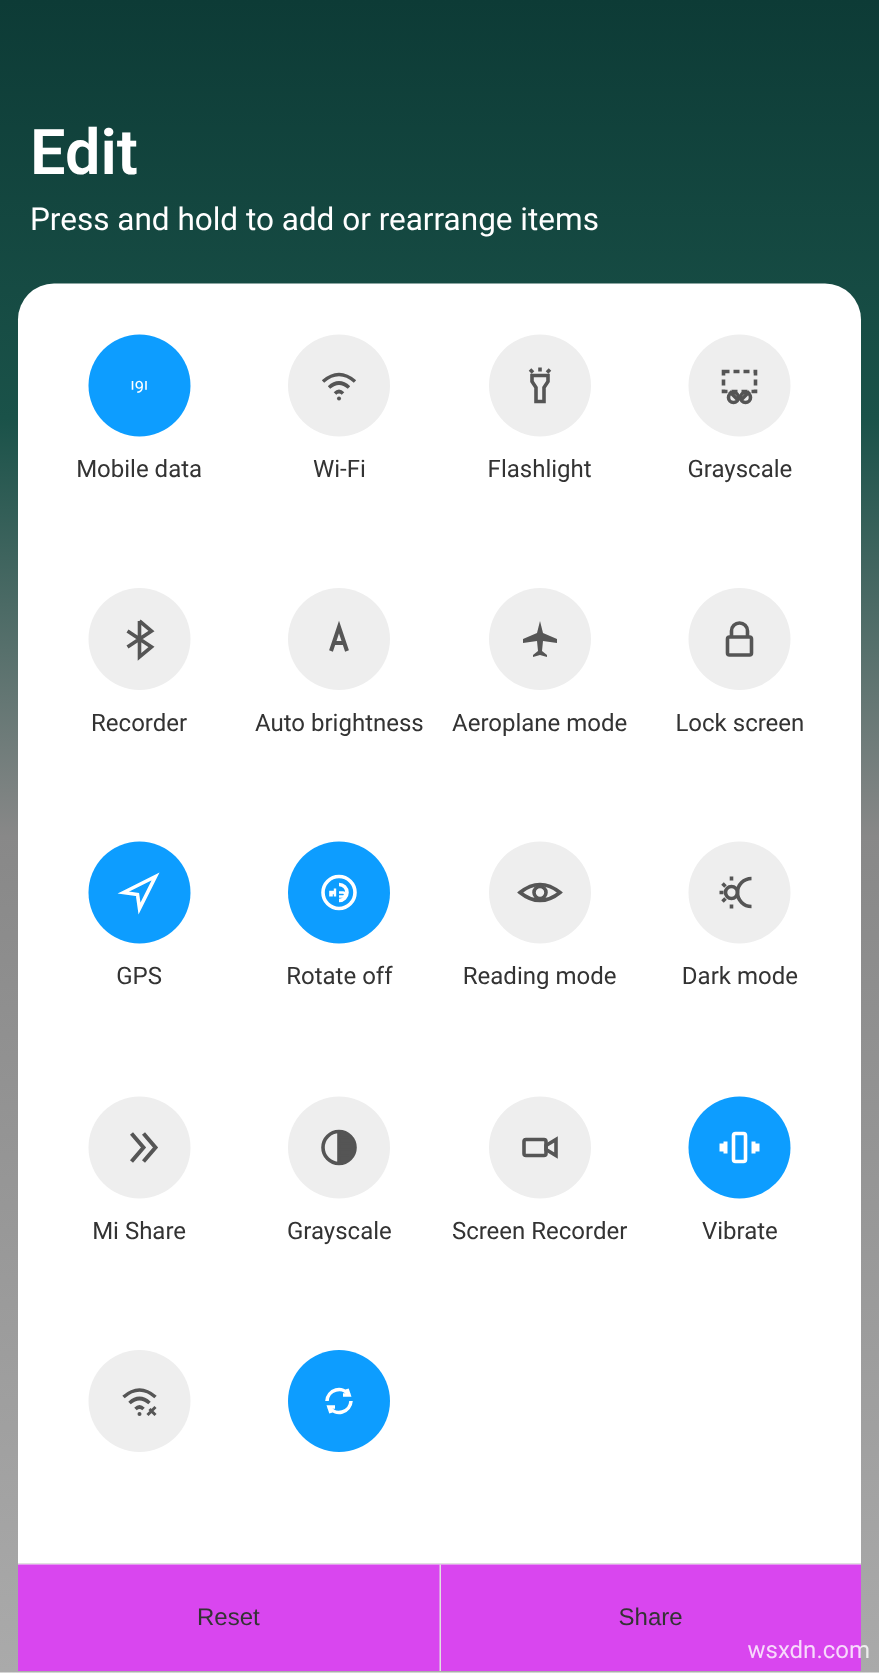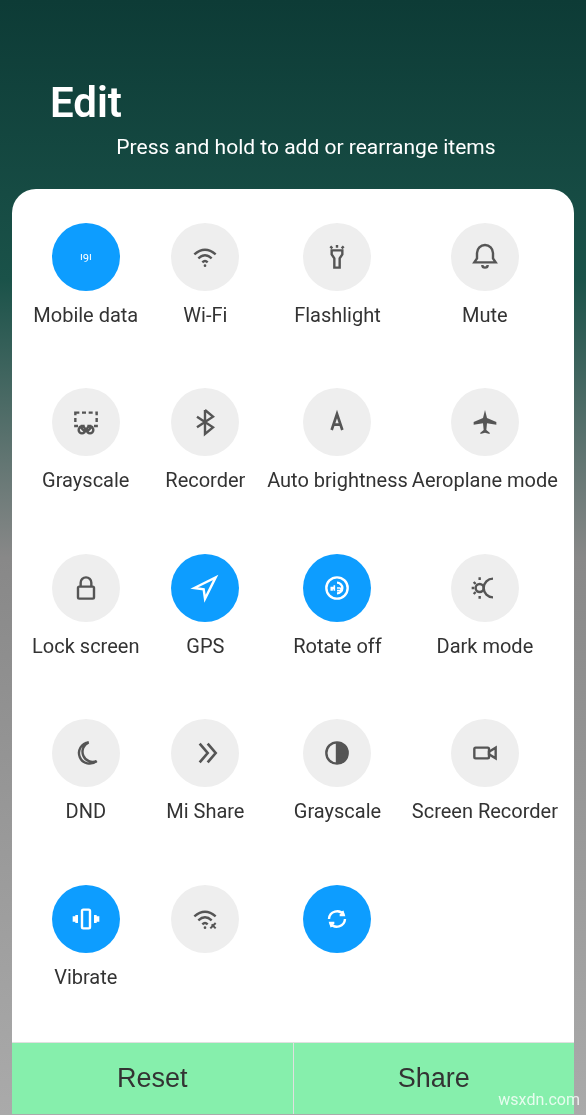--- a/index.html
+++ b/index.html
@@ -9,33 +9,31 @@
     }
     body {
       width: 586px;
       height: 1115px;
       font-family: -apple-system, BlinkMacSystemFont, "Segoe UI", Roboto, sans-serif;
       background: linear-gradient(180deg, #0d3b36 0%, #1a5249 25%, #888 50%, #aaa 100%);
       overflow: hidden;
       position: relative;
     }
     .header {
-      padding: 78px 24px 20px 32px;
+      padding: 78px 24px 20px 20px;
       color: white;
-      margin-left: 18px;
     }
     .header-title {
       font-size: 42px;
       font-weight: 600;
       margin-bottom: 8px;
     }
     .header-subtitle {
       font-size: 21px;
       font-weight: 400;
-      text-align: center;
     }
     .panel {
       background: white;
       margin: 10px 12px 0 12px;
       border-radius: 24px 24px 0 0;
       padding: 26px 14px 0 14px;
       height: calc(100% - 190px);
       display: flex;
       flex-direction: column;
     }
@@ -73,38 +71,38 @@
       stroke-width: 1.8;
     }
     .tile-circle.active svg {
       stroke: white;
     }
     .tile-circle.filled svg {
       fill: #555;
       stroke: none;
     }
     .tile-label {
-      font-size: 20px;
+      font-size: 16px;
       color: #333;
       text-align: center;
       white-space: nowrap;
       overflow: hidden;
       max-width: 100%;
     }
     .footer {
       display: flex;
       border-top: 1px solid #e0e0e0;
       height: 72px;
       margin: 0 -14px;
     }
     .footer-btn {
       flex: 1;
-      background: #86efac;
+      background: #d946ef;
       border: none;
-      font-size: 27px;
+      font-size: 16px;
       font-weight: 500;
       color: #333;
       cursor: pointer;
     }
     .footer-btn:first-child {
       border-right: 1px solid #e0e0e0;
     }
     .watermark {
       position: absolute;
       bottom: 6px;
@@ -147,28 +145,20 @@
         <div class="tile-circle">
           <svg viewBox="0 0 24 24">
             <path d="M8 7 h8 v3 l-2 3 v7 h-4 v-7 l-2-3 z M12 3 v2 M7 4 l1.5 1.5 M17 4 l-1.5 1.5"></path>
           </svg>
         </div>
         <div class="tile-label">Flashlight</div>
       </div>
       <div class="tile">
         <div class="tile-circle">
           <svg viewBox="0 0 24 24">
-            <path d="M12 3 a6 6 0 0 1 6 6 v4 l2 3 h-16 l2-3 v-4 a6 6 0 0 1 6-6 z M10 18 a2 2 0 0 0 4 0"></path>
-          </svg>
-        </div>
-        <div class="tile-label">Mute</div>
-      </div>
-      <div class="tile">
-        <div class="tile-circle">
-          <svg viewBox="0 0 24 24">
             <path d="M4 5 h16 v10 h-16 z" stroke-dasharray="3 2"></path>
             <circle cx="9" cy="18" r="2.5"></circle>
             <circle cx="15" cy="18" r="2.5"></circle>
             <path d="M7 15 l4 4 M17 15 l-4 4"></path>
           </svg>
         </div>
         <div class="tile-label">Grayscale</div>
       </div>
       <div class="tile">
         <div class="tile-circle">
@@ -217,34 +207,35 @@
             <circle cx="12" cy="12" r="8" fill="none"></circle>
             <path d="M12 8 a4 4 0 0 1 0 8 M8 14 l0-2 l2 0" fill="none"></path>
             <path d="M10 10 v4 M12 12 h2 a1 1 0 0 1 0 2 h-2" stroke-width="1.2"></path>
           </svg>
         </div>
         <div class="tile-label">Rotate off</div>
       </div>
       <div class="tile">
         <div class="tile-circle">
           <svg viewBox="0 0 24 24">
+            <path d="M2 12 Q12 4 22 12 Q12 20 2 12 z"></path>
+            <circle cx="12" cy="12" r="3"></circle>
+          </svg>
+        </div>
+        <div class="tile-label">Reading mode</div>
+      </div>
+      <div class="tile">
+        <div class="tile-circle">
+          <svg viewBox="0 0 24 24">
             <circle cx="8" cy="12" r="3" fill="none"></circle>
             <path d="M8 6 v-2 M8 20 v-2 M2 12 h2 M3.5 7.5 l1.5 1.5 M3.5 16.5 l1.5-1.5"></path>
             <path d="M18 5 a7 7 0 0 0 0 14 a5 5 0 0 1 0-14 z"></path>
           </svg>
         </div>
         <div class="tile-label">Dark mode</div>
-      </div>
-      <div class="tile">
-        <div class="tile-circle">
-          <svg viewBox="0 0 24 24">
-            <path d="M14 4 a8 8 0 1 0 6 14 a7 7 0 0 1-6-14 z"></path>
-          </svg>
-        </div>
-        <div class="tile-label">DND</div>
       </div>
       <div class="tile">
         <div class="tile-circle">
           <svg viewBox="0 0 24 24">
             <path d="M8 5 l6 7 l-6 7 M14 5 l6 7 l-6 7" stroke-width="2"></path>
           </svg>
         </div>
         <div class="tile-label">Mi Share</div>
       </div>
       <div class="tile">

